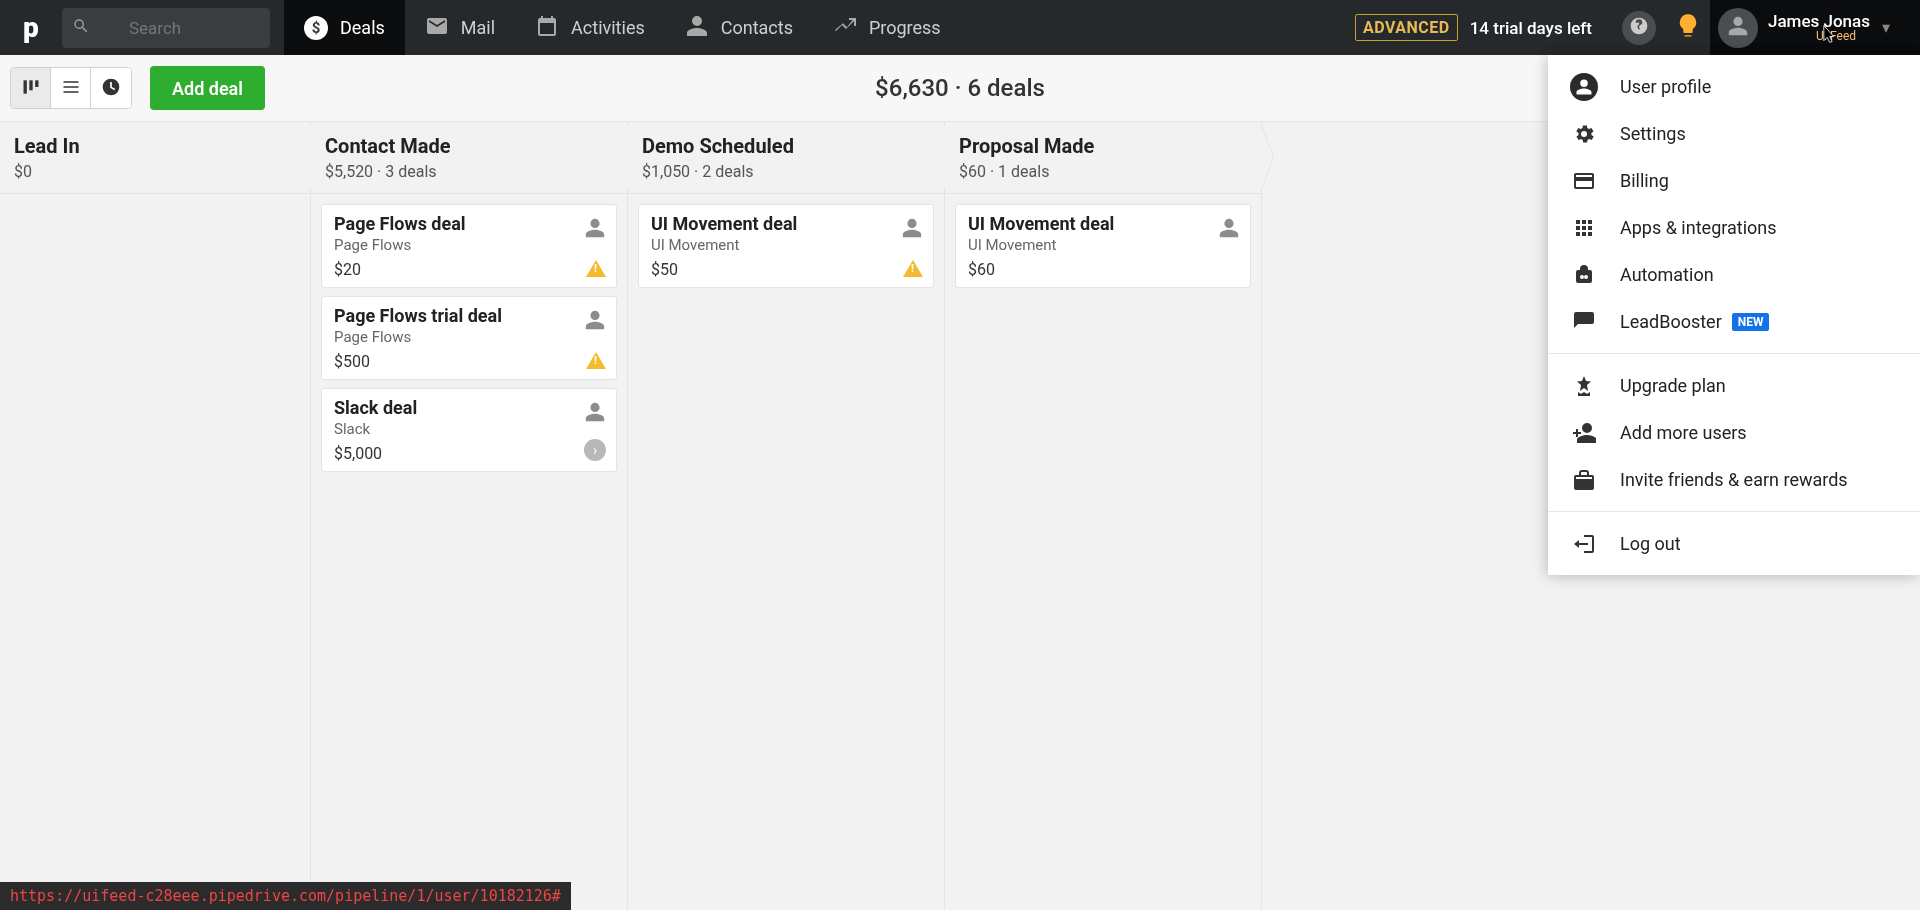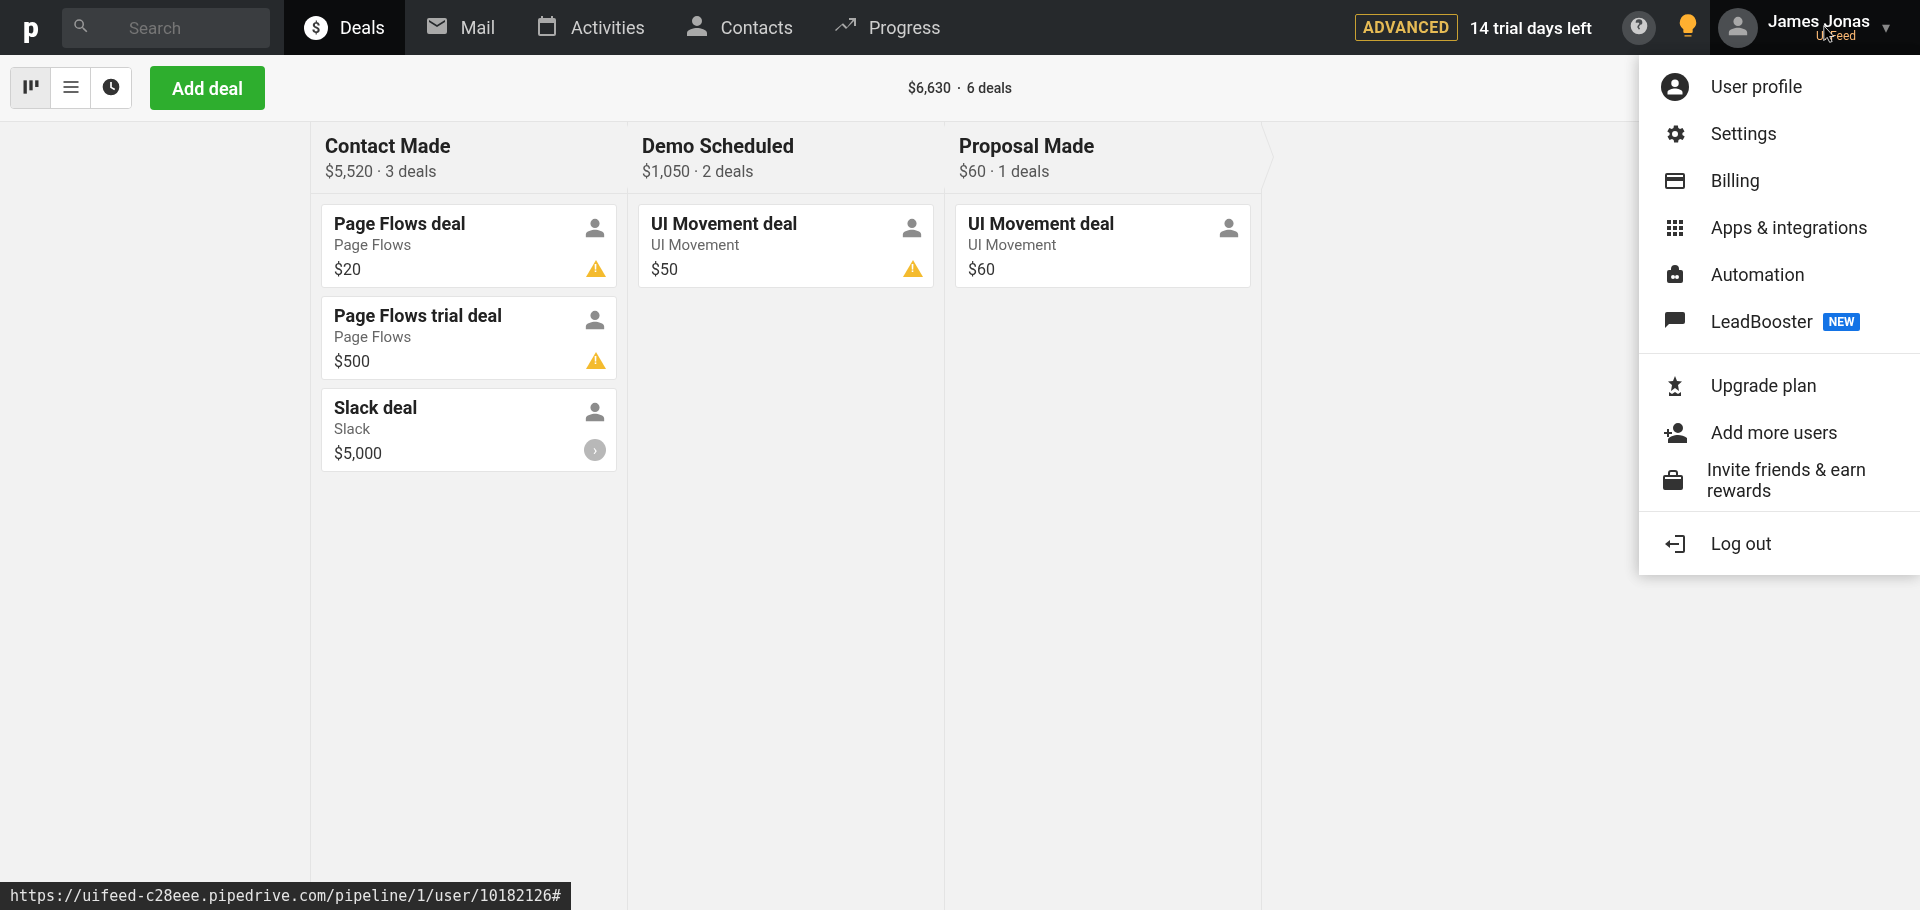--- a/index.html
+++ b/index.html
@@ -32,21 +32,21 @@
 .caret-down{margin-left:12px;color:#888;}
 
 
 .subbar{height:67px;background:#f7f7f7;display:flex;align-items:center;padding:0 10px;border-bottom:1px solid #e4e4e4;position:relative;}
 .view-toggle{display:flex;border:1px solid #d0d0d0;border-radius:4px;overflow:hidden;background:#fff;margin-right:18px;}
 .view-toggle button{width:40px;height:40px;background:#fff;border:none;border-right:1px solid #d0d0d0;display:flex;align-items:center;justify-content:center;cursor:pointer;}
 .view-toggle button:last-child{border-right:none;}
 .view-toggle button.active{background:#eaeaea;}
 .view-toggle svg{width:20px;height:20px;fill:#333;}
 .add-deal-btn{background:#2eae2e;color:#fff;border:none;height:44px;padding:0 22px;font-size:18px;font-weight:600;border-radius:4px;cursor:pointer;}
-.pipeline-summary{position:absolute;left:50%;transform:translateX(-50%);font-size:14px;color:#333;font-weight:500;}
+.pipeline-summary{position:absolute;left:50%;transform:translateX(-50%);font-size:24px;color:#333;font-weight:500;}
 .pipeline-select{margin-left:auto;display:flex;align-items:center;height:40px;border:1px solid #d0d0d0;border-radius:4px;padding:0 12px;background:#fff;font-size:18px;font-weight:600;color:#222;cursor:pointer;}
 .pipeline-select svg{width:18px;height:18px;fill:#333;margin-right:10px;}
 
 
 .board{display:flex;height:calc(100% - 55px - 67px);}
 .column{flex:0 0 317px;border-right:1px solid #e4e4e4;padding:0;}
 .column:first-child{flex:0 0 311px;}
 .col-head{padding:12px 14px;border-bottom:1px solid #e4e4e4;position:relative;background:#f2f2f2;}
 .col-head::after{content:"";position:absolute;right:-13px;top:0;width:0;height:0;border-top:35px solid transparent;border-bottom:35px solid transparent;border-left:13px solid #e4e4e4;}
 .col-head::before{content:"";position:absolute;right:-12px;top:0;width:0;height:0;border-top:35px solid transparent;border-bottom:35px solid transparent;border-left:13px solid #f2f2f2;z-index:1;}
@@ -58,32 +58,32 @@
 .card-company{font-size:15px;color:#666;margin-bottom:6px;}
 .card-amount{font-size:16px;color:#333;}
 .card-icon-person{position:absolute;right:10px;top:12px;width:22px;height:22px;}
 .card-icon-person svg{width:22px;height:22px;fill:#8c8c8c;}
 .card-status{position:absolute;right:10px;bottom:10px;}
 .warn-tri{width:0;height:0;border-left:10px solid transparent;border-right:10px solid transparent;border-bottom:17px solid #f4bb2e;position:relative;}
 .warn-tri::after{content:"!";position:absolute;left:-2px;top:2px;font-size:11px;color:#fff;font-weight:700;}
 .chev-circle{width:22px;height:22px;border-radius:50%;background:#b8b8b8;display:flex;align-items:center;justify-content:center;color:#fff;font-size:14px;}
 
 
-.user-menu{position:absolute;right:0;top:55px;width:281px;background:#fff;box-shadow:-2px 0 14px rgba(0,0,0,.12),0 2px 14px rgba(0,0,0,.12);z-index:50;}
+.user-menu{position:absolute;right:0;top:55px;width:372px;background:#fff;box-shadow:-2px 0 14px rgba(0,0,0,.12),0 2px 14px rgba(0,0,0,.12);z-index:50;}
 .menu-section{padding:8px 0;border-bottom:1px solid #e6e6e6;}
 .menu-section:last-child{border-bottom:none;}
 .menu-item{display:flex;align-items:center;height:47px;padding:0 22px;font-size:18px;color:#222;cursor:pointer;}
 .menu-item .mi-icon{width:28px;height:28px;margin-right:22px;display:flex;align-items:center;justify-content:center;}
 .menu-item .mi-icon svg{width:24px;height:24px;fill:#333;}
 .menu-item .mi-icon.avatar-icon{background:#2b2b2b;border-radius:50%;}
 .menu-item .mi-icon.avatar-icon svg{fill:#fff;width:18px;height:18px;}
 .badge-new{background:#1373e6;color:#fff;font-size:12px;font-weight:700;padding:2px 6px;border-radius:2px;margin-left:10px;}
 
 
-.statusbar{position:absolute;left:0;bottom:0;background:#2b2b2b;color:#e5e5e5;font-size:15px;padding:5px 10px;font-family:monospace;}
+.statusbar{position:absolute;left:0;bottom:0;background:#2b2b2b;color:#ef4444;font-size:15px;padding:5px 10px;font-family:monospace;}
 
 
 .cursor{position:absolute;top:22px;right:82px;width:20px;height:24px;pointer-events:none;z-index:200;}
 .cursor svg{width:20px;height:24px;fill:#000;stroke:#fff;stroke-width:1;}
 
 .dot-sep{margin:0 6px;}
 </style>
 </head>
 <body>
 
@@ -185,20 +185,24 @@
           <rect x="3" y="4" width="4" height="16"></rect>
           <rect x="10" y="4" width="4" height="12"></rect>
           <rect x="17" y="4" width="4" height="8"></rect>
         </svg></span>
     <span>Sales</span>
   </div>
 </div>
 
 <div class="board" id="board">
     <div class="column">
+      <div class="col-head">
+        <div class="col-title">Lead In</div>
+        <div class="col-stats">$0</div>
+      </div>
       <div class="cards"></div>
     </div>
     <div class="column">
       <div class="col-head">
         <div class="col-title">Contact Made</div>
         <div class="col-stats">$5,520  ·  3 deals</div>
       </div>
       <div class="cards">
         <div class="card">
           <div class="card-title">Page Flows deal</div>

